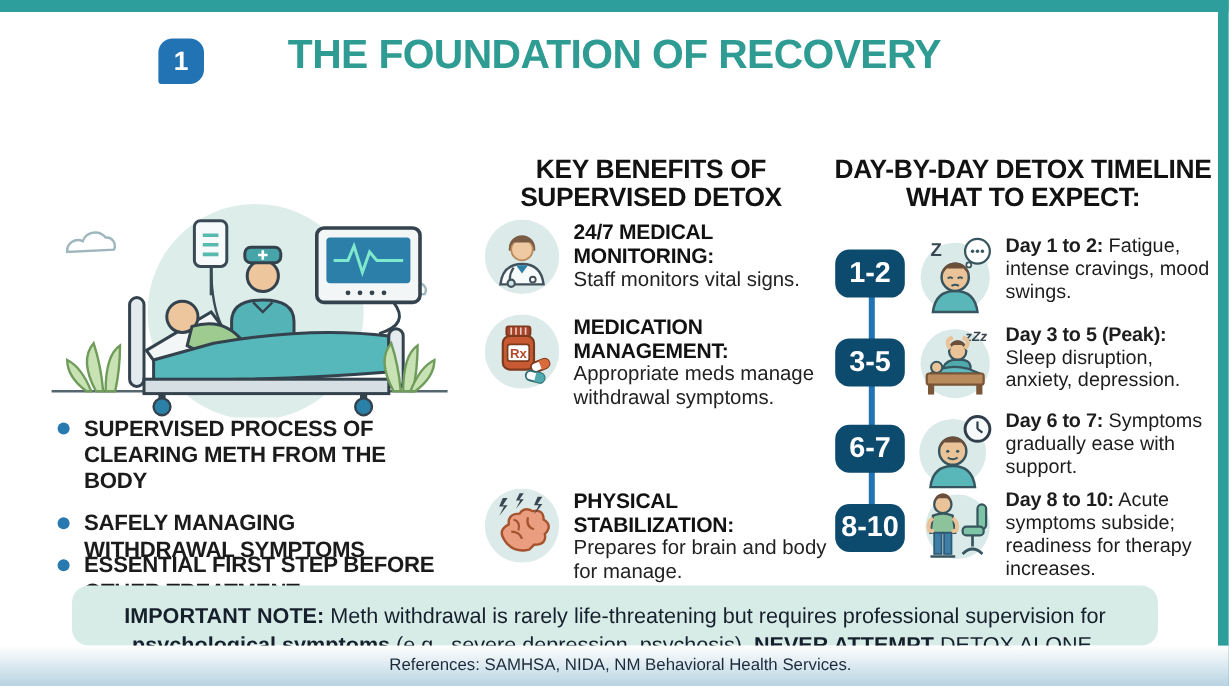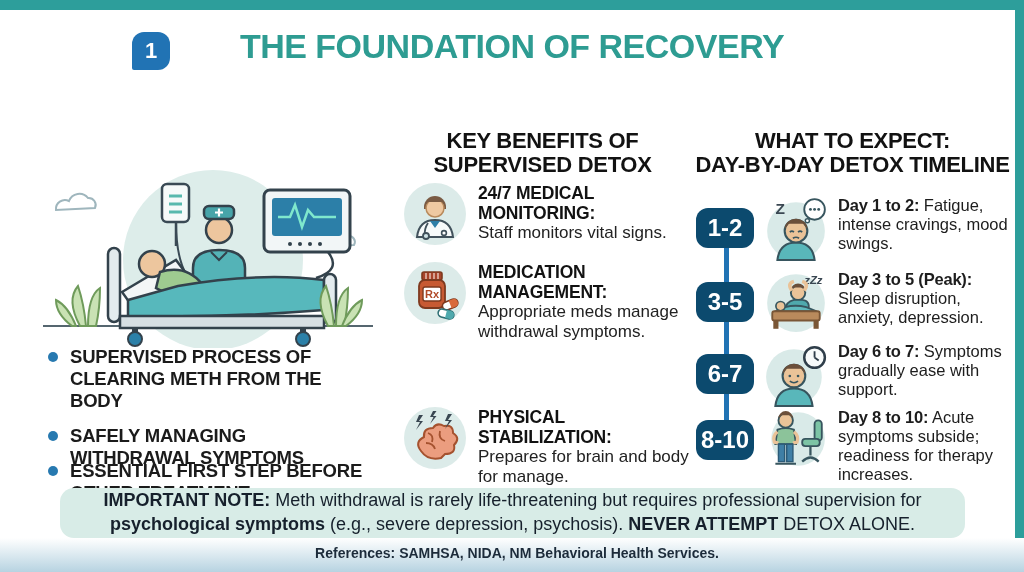--- a/index.html
+++ b/index.html
@@ -46,27 +46,27 @@
   .t-row { position:absolute; left:696px; width:322px; display:flex; gap:9px; align-items:flex-start; }
   .t-badge { flex:0 0 58px; height:40px; margin-top:12px; background:#0c4a6e; border-radius:12px;
              color:#fff; font-weight:bold; font-size:24px; display:flex; align-items:center; justify-content:center;
              position:relative; z-index:1; }
   .t-icon { flex:0 0 66px; width:66px; height:66px; }
   .t-text { margin:0; width:186px; font-size:16.5px; line-height:19px; color:#1d1d1d; }
   .t-text b { letter-spacing:-0.2px; }
 
   
   .note { position:absolute; left:60px; top:488px; width:905px; height:50px; background:#D8ECE7;
-          border-radius:14px; text-align:center; color:#16202C; font-size:18px; line-height:24px; padding-top:0; }
+          border-radius:14px; text-align:center; color:#16202C; font-size:18px; line-height:24px; padding-top:13px; }
   .note .ln { white-space:nowrap; }
 
   
   .footer { position:absolute; left:0; top:538px; width:1024px; height:34px;
             background:linear-gradient(#ffffff, #B7D3E1); text-align:center; }
-  .footer p { margin:0; padding-top:7px; font-size:14px; color:#1C2B3A; font-weight:700;padding-left:10px; }
+  .footer p { margin:0; padding-top:7px; font-size:14px; color:#1C2B3A; font-weight:400;padding-left:10px; }
 
   svg { display:block; }
 </style>
 </head>
 <body>
 
 <div class="canvas">
 
   <div class="top-bar"></div>
   <div class="right-bar"></div>
@@ -197,22 +197,22 @@
         <path d="M44 7 l-3 7 h4 l-4 8 l7 -9 h-4 l4 -6 z" fill="#3A4752"></path>
       </svg>
     </div>
     <div class="b-text">
       <h3>PHYSICAL STABILIZATION:</h3>
       <p>Prepares for brain and body for manage.</p>
     </div>
   </div>
 
   <div class="col-h h-right">
+    <div>DAY-BY-DAY DETOX TIMELINE</div>
     <div>WHAT TO EXPECT:</div>
-    <div>DAY-BY-DAY DETOX TIMELINE</div>
   </div>
 
   <div class="t-line"></div>
 
   <div class="t-row" style="top:196px">
     <div class="t-badge">1-2</div>
     <div class="t-icon">
       <svg viewBox="0 0 64 64" width="66" height="66">
         <circle cx="32" cy="34" r="28" fill="#D9EAE8"></circle>
         <text x="12" y="17" font-size="15" font-weight="bold" fill="#3A4752">Z</text>

